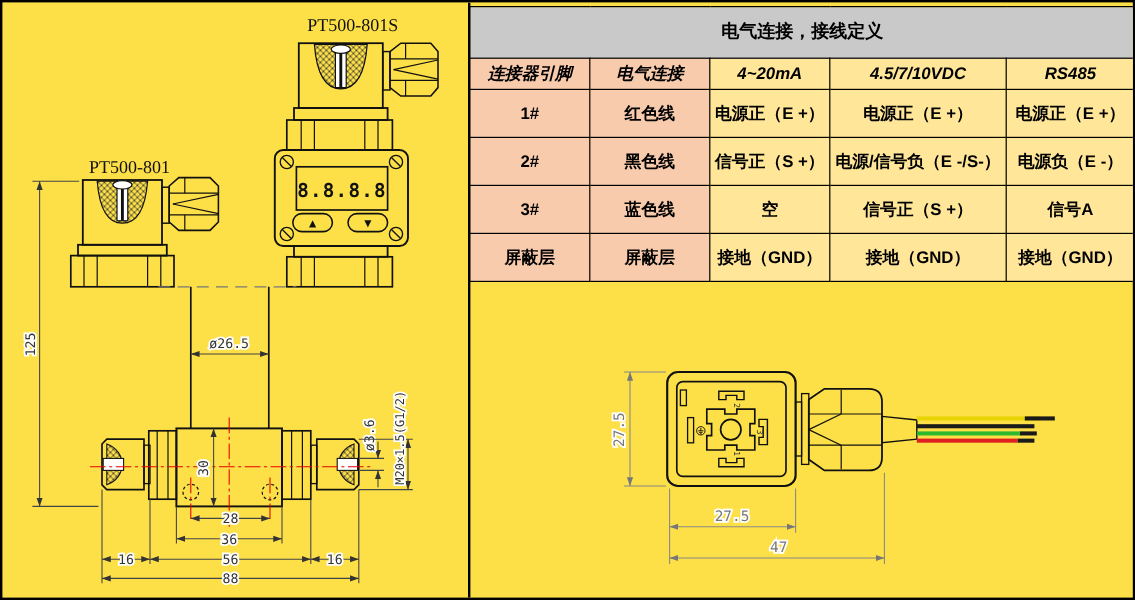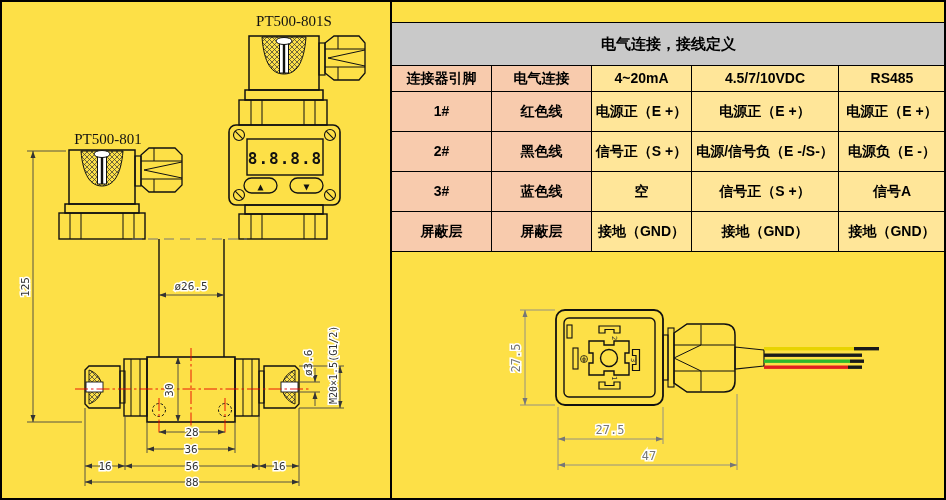--- a/index.html
+++ b/index.html
@@ -9,29 +9,29 @@
     font-family:"Liberation Sans",sans-serif;
   }
   .divider{position:absolute;left:388px;top:0;width:2px;height:500px;background:#000;}
   svg text{font-family:"DejaVu Sans Mono","Liberation Sans",monospace;}
   .model-label{font-family:"Liberation Serif",serif;font-size:15px;fill:#111;}
   .dim{fill:#333;font-size:11px;paint-order:stroke;stroke:#fff;stroke-width:3px;}
   .dim2{fill:#777;font-size:12px;paint-order:stroke;stroke:#fff;stroke-width:3px;}
   .pinnum{fill:#333;font-size:7px;}
   
   table.wiring{
-    position:absolute;left:389px;top:20px;width:554px;border-collapse:collapse;
+    position:absolute;left:389px;top:3px;width:554px;border-collapse:collapse;
     table-layout:fixed;
   }
   table.wiring td,table.wiring th{
     border:1.5px solid #000;text-align:center;vertical-align:middle;
     font-size:14px;font-weight:700;color:#000;padding:1px 2px;line-height:1.25;
   }
   table.wiring .title{background:#c9c9c9;height:40px;font-size:15px;}
-  table.wiring .hdr{height:26px;}
+  table.wiring .hdr{height:26px;font-style:italic;}
   table.wiring tr.r{height:40px;}
   .c-pin{background:#f8cbad;}
   .c-sig{background:#ffe699;}
 </style>
 </head>
 <body>
 
 <div class="page">
 
   <svg width="390" height="500" viewBox="0 0 390 500" style="position:absolute;left:0;top:0;">

